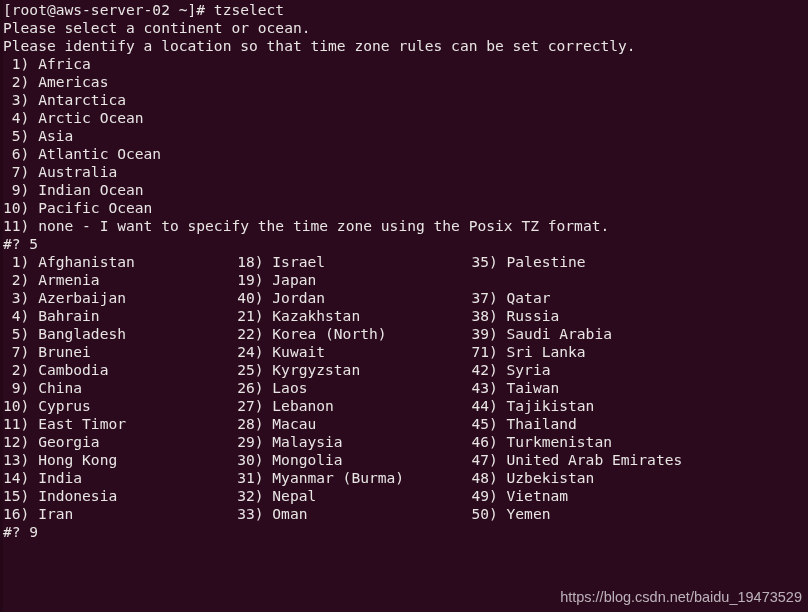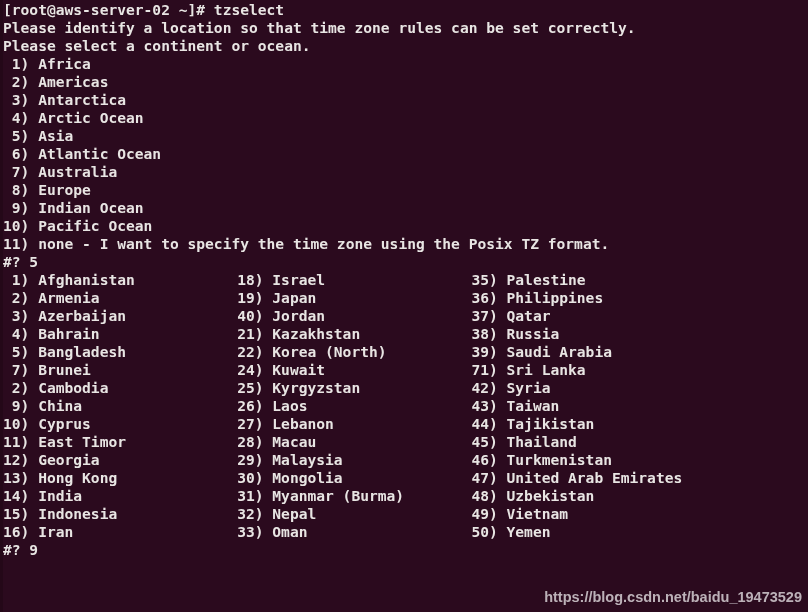--- a/index.html
+++ b/index.html
@@ -11,21 +11,20 @@
     position: relative;
     width: 808px;
     height: 612px;
     background: #2b0a1e;
     overflow: hidden;
     font-family: "DejaVu Sans Mono", "Liberation Mono", monospace;
     font-size: 14.6px;
     line-height: 18px;
     color: #e8e5e3;
     box-sizing: border-box;
-    font-weight: bold;
   }
   
   #left-edge {
     position: absolute;
     left: 0; top: 0;
     width: 3px;
     height: 612px;
     background: #240818;
   }
   .screen {
@@ -69,48 +68,46 @@
 </head>
 <body>
 
 <div id="terminal">
   <div id="left-edge"></div>
 
   <div class="screen">
 
     <div class="line">[root@aws-server-02 ~]# tzselect</div>
 
+    <div class="line">Please select a continent or ocean.</div>
+
     <div class="line">Please identify a location so that time zone rules can be set correctly.</div>
-
-    <div class="line">Please select a continent or ocean.</div>
 
     <div class="line"> 1) Africa</div>
     <div class="line"> 2) Americas</div>
     <div class="line"> 3) Antarctica</div>
     <div class="line"> 4) Arctic Ocean</div>
     <div class="line"> 5) Asia</div>
     <div class="line"> 6) Atlantic Ocean</div>
     <div class="line"> 7) Australia</div>
-    <div class="line"> 8) Europe</div>
     <div class="line"> 9) Indian Ocean</div>
     <div class="line">10) Pacific Ocean</div>
     <div class="line">11) none - I want to specify the time zone using the Posix TZ format.</div>
 
     <div class="line">#? 5</div>
 
 
     <div class="cols">
       <span class="c c1"> 1) Afghanistan</span>
       <span class="c c2">18) Israel</span>
       <span class="c c3">35) Palestine</span>
     </div>
     <div class="cols">
       <span class="c c1"> 2) Armenia</span>
       <span class="c c2">19) Japan</span>
-      <span class="c c3">36) Philippines</span>
     </div>
     <div class="cols">
       <span class="c c1"> 3) Azerbaijan</span>
       <span class="c c2">40) Jordan</span>
       <span class="c c3">37) Qatar</span>
     </div>
     <div class="cols">
       <span class="c c1"> 4) Bahrain</span>
       <span class="c c2">21) Kazakhstan</span>
       <span class="c c3">38) Russia</span>

